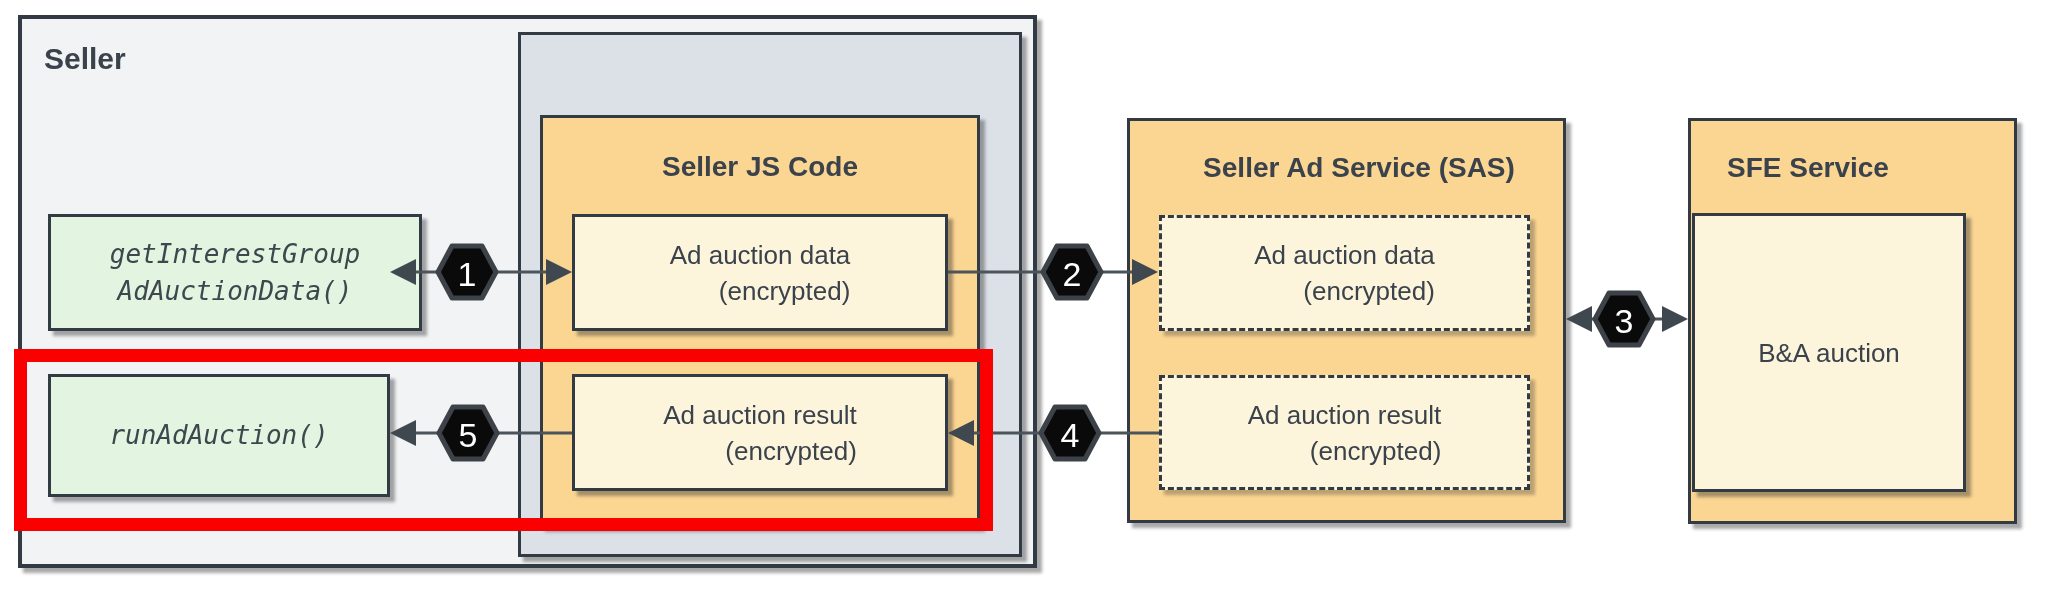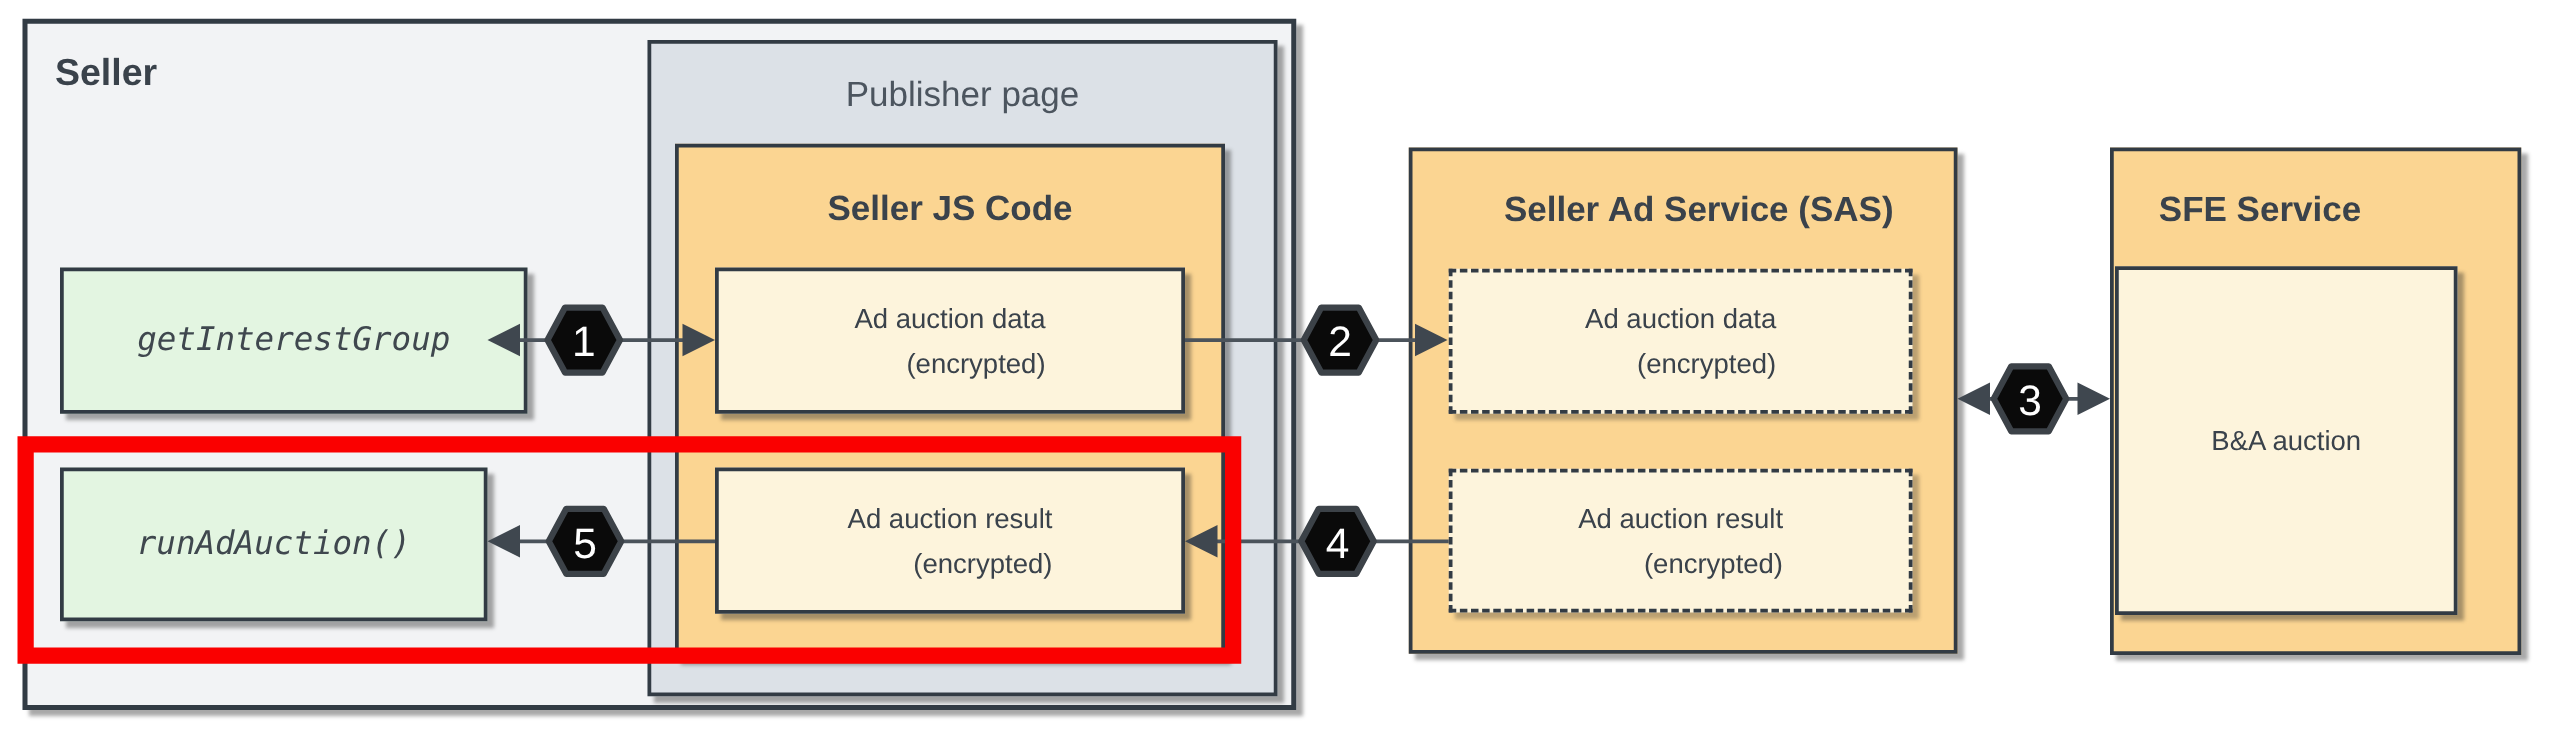--- a/index.html
+++ b/index.html
@@ -20,56 +20,56 @@
   #canvas{
     position:relative;width:2048px;height:595px;background:var(--canvas-bg);
     font-family:"Liberation Sans",sans-serif;color:var(--text-dark);
     overflow:hidden;
   }
   .abs{position:absolute;box-sizing:border-box;}
   .panel{border:4px solid var(--border-dark);box-shadow:5px 5px 3px rgba(40,40,40,.40);}
   .panel-thin{border:3px solid var(--border-dark);box-shadow:5px 5px 3px rgba(40,40,40,.40);}
   .dashedbox{border:3px dashed var(--border-dark);box-shadow:5px 5px 3px rgba(40,40,40,.30);}
   .center-col{display:flex;flex-direction:column;align-items:center;justify-content:center;text-align:center;}
-  .label2{font-size:22px;line-height:36px;color:var(--text-dark);}
+  .label2{font-size:26px;line-height:36px;color:var(--text-dark);}
   .label2 .ital{text-align:right;}
   .titlebar{font-size:28px;font-weight:bold;text-align:center;color:var(--text-dark);}
   .mono-label{font-family:"DejaVu Sans Mono",monospace;font-style:italic;font-size:26px;line-height:37px;color:#3f474e;text-align:center;}
   svg text{font-family:"Liberation Sans",sans-serif;}
 </style>
 </head>
 <body>
 
 <div id="canvas">
 
   <div class="abs panel" style="left:18px;top:15px;width:1019px;height:553px;background:var(--browser-fill);"></div>
   <div class="abs" style="left:44px;top:42px;font-size:30px;font-weight:bold;color:var(--text-dark);">Seller</div>
 
   <div class="abs panel-thin" style="left:518px;top:32px;width:504px;height:525px;background:var(--publisher-fill);"></div>
-  <div class="abs" style="left:518px;top:60px;width:504px;text-align:center;font-size:28px;color:var(--text-muted);">Publisher page</div>
 
   <div class="abs panel-thin" style="left:540px;top:115px;width:440px;height:412px;background:var(--panel-orange);"></div>
   <div class="abs titlebar" style="left:540px;top:151px;width:440px;">Seller JS Code</div>
 
   <div class="abs panel-thin center-col" style="left:572px;top:214px;width:376px;height:117px;background:var(--panel-cream);">
     <div class="label2">
       <div>Ad auction data</div>
       <div class="ital">(encrypted)</div>
     </div>
   </div>
   <div class="abs panel-thin center-col" style="left:572px;top:374px;width:376px;height:117px;background:var(--panel-cream);">
     <div class="label2">
       <div>Ad auction result</div>
       <div class="ital">(encrypted)</div>
     </div>
   </div>
 
   <div class="abs panel-thin center-col" style="left:48px;top:214px;width:374px;height:117px;background:var(--panel-green);">
     <div class="mono-label">
       <div>getInterestGroup</div>
+      <div>AdAuctionData()</div>
     </div>
   </div>
   <div class="abs panel-thin center-col" style="left:48px;top:374px;width:342px;height:123px;background:var(--panel-green);">
     <div class="mono-label">
       <div>runAdAuction()</div>
     </div>
   </div>
 
   <div class="abs panel-thin" style="left:1127px;top:118px;width:439px;height:405px;background:var(--panel-orange);"></div>
   <div class="abs titlebar" style="left:1127px;top:152px;width:464px;">Seller Ad Service (SAS)</div>

